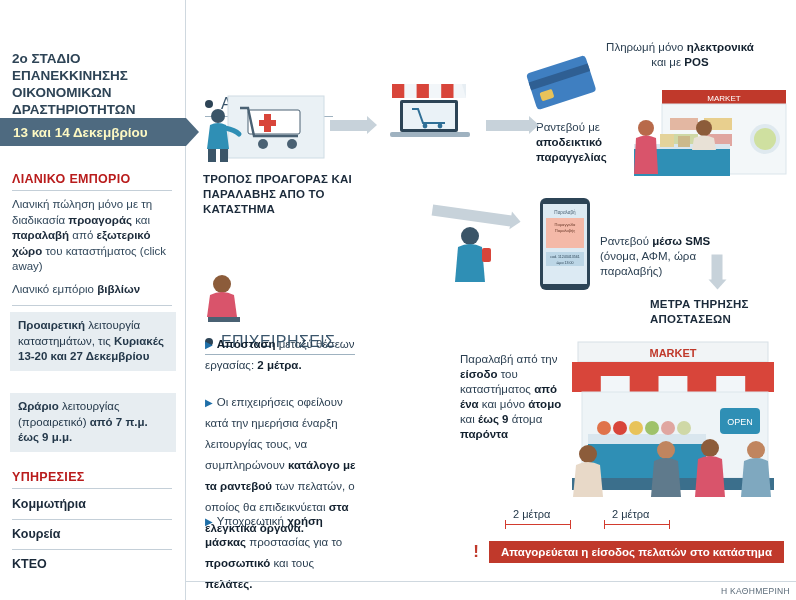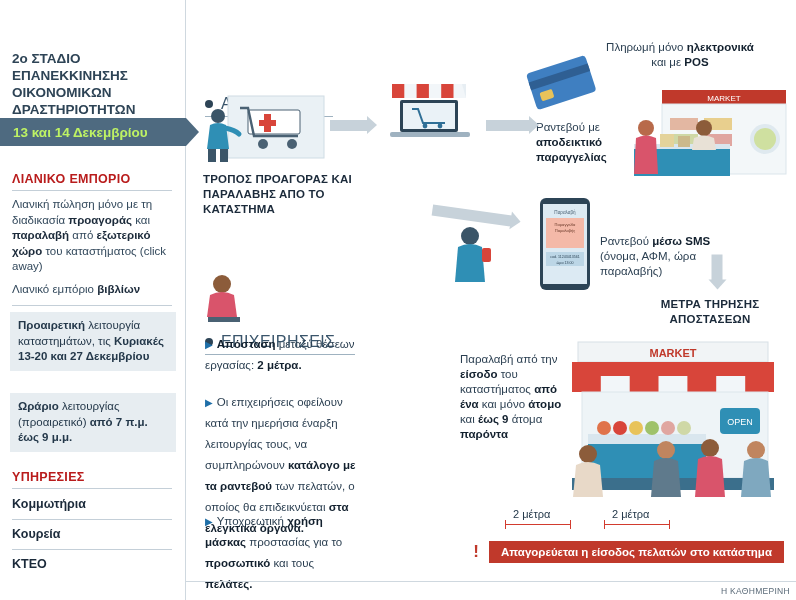--- a/index.html
+++ b/index.html
@@ -25,21 +25,21 @@
     position:absolute;left:0;top:0;width:186px;height:600px;
     border-right:1px solid #cfd8df;
     box-sizing:border-box;
   }
   .stage-title{
     position:absolute;left:12px;top:6px;width:165px;
     font-size:13.5px;font-weight:bold;color:#2e4456;line-height:17px;margin-top:44px;
   }
   .date-band{
     position:absolute;left:0;top:118px;width:186px;height:28px;
-    background:#4e6a80;color:#bef264;
+    background:#4e6a80;color:#fef9c3;
     font-size:13.5px;font-weight:bold;
     display:flex;align-items:center;padding-left:13px;
     box-sizing:border-box;
   }
   .date-band:after{
     content:"";position:absolute;right:-13px;top:0;
     border-top:14px solid transparent;border-bottom:14px solid transparent;
     border-left:13px solid #4e6a80;
   }
   .sec-head{
@@ -266,21 +266,21 @@
       <circle cx="30" cy="14" r="9" fill="#8c5c3a"></circle>
       <path d="M18 25 q12 -6 24 0 l3 22 h-30 z" fill="#d9546b"></path>
       <rect x="16" y="47" width="32" height="5" fill="#4a6173"></rect>
     </svg>
   </div>
 
   <div class="arrow" style="left:330px;top:120px;width:38px"></div>
   <div class="arrow" style="left:432px;top:210px;width:80px;transform:rotate(8deg)"></div>
   <div class="arrow" style="left:486px;top:120px;width:44px"></div>
 
-  <div class="bigcap capc" style="left:650px;top:297px;width:120px;text-align:center">ΜΕΤΡΑ ΤΗΡΗΣΗΣ ΑΠΟΣΤΑΣΕΩΝ</div>
+  <div class="bigcap capc" style="left:650px;top:297px;width:120px;text-align:left">ΜΕΤΡΑ ΤΗΡΗΣΗΣ ΑΠΟΣΤΑΣΕΩΝ</div>
   <div class="arrow" style="left:704px;top:262px;width:26px;transform:rotate(90deg)"></div>
 
   <div class="bhead" style="left:205px;top:300px;width:150px">
     <span class="dot"></span><span class="txt">ΕΠΙΧΕΙΡΗΣΕΙΣ</span>
     <span class="ul"></span>
   </div>
 
   <div class="bul" style="left:205px;top:334px;width:150px">
     <span class="tri">▶</span><span><b>Απόσταση</b> μεταξύ θέσεων εργασίας: <b>2 μέτρα.</b></span>
   </div>

